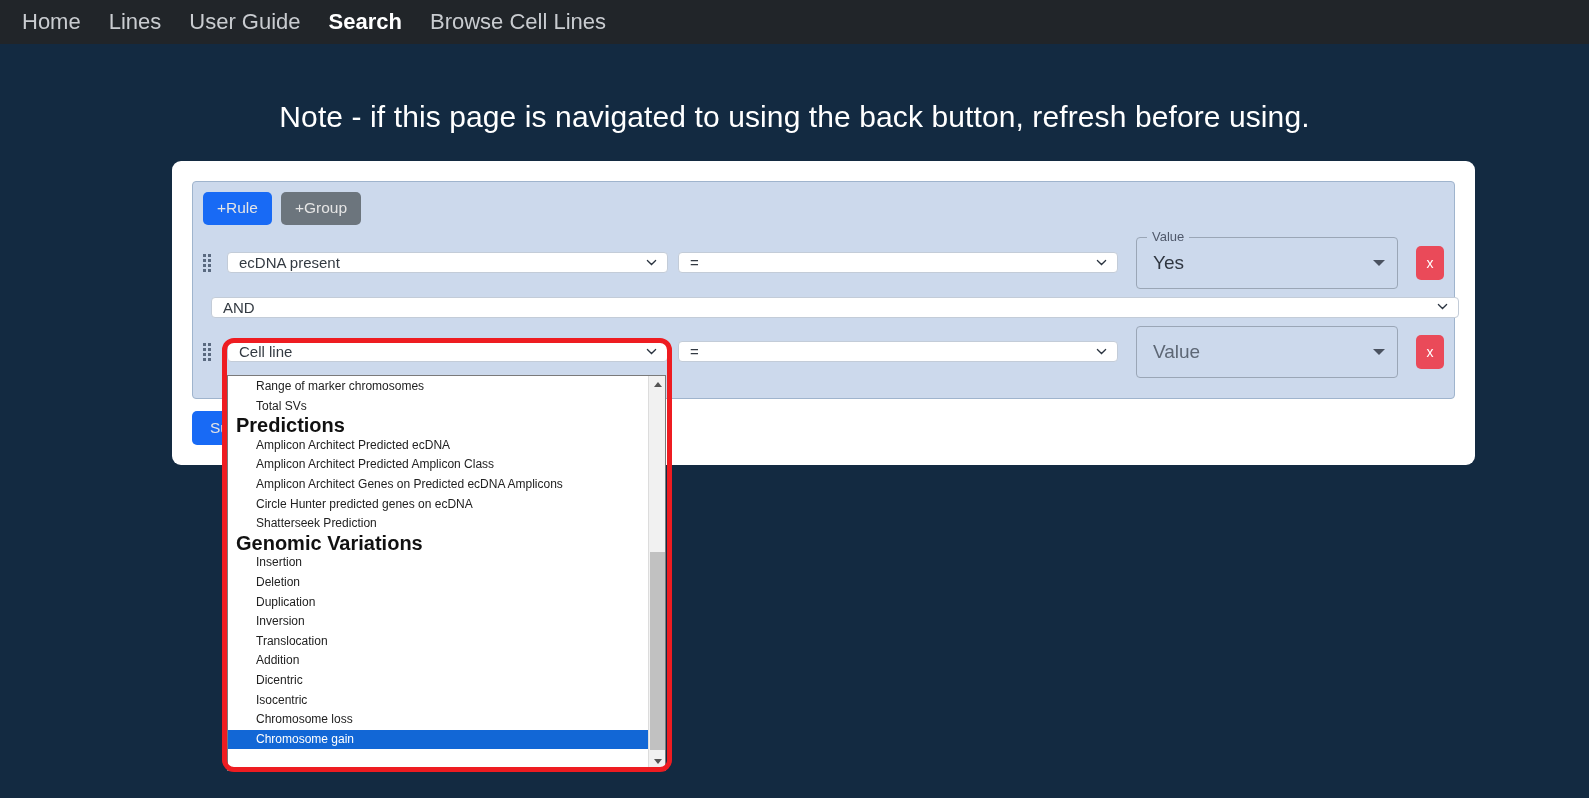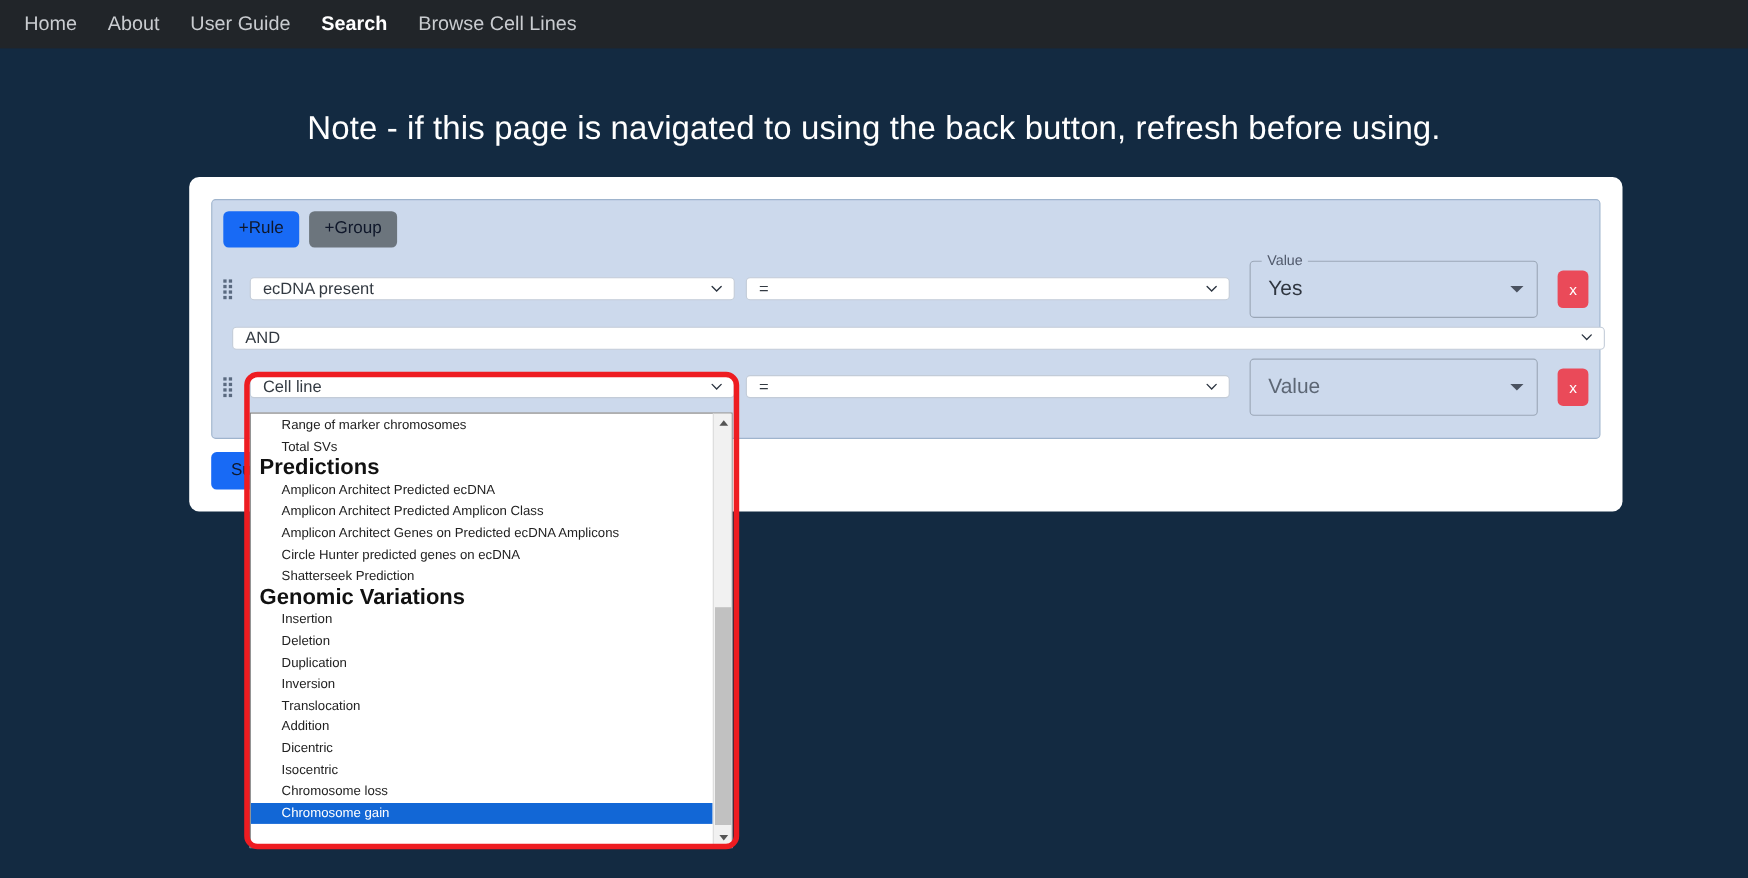--- a/index.html
+++ b/index.html
@@ -17,21 +17,21 @@
   .navbar {
     height: 44px;
     background: #212529;
     display: flex;
     align-items: center;
     padding-left: 8px;
     gap: 0px;
   }
   .nav-link {
     color: #c9ccd0;
-    font-size: 18px;
+    font-size: 22px;
     padding: 6px 14px;
     text-decoration: none;
     white-space: nowrap;
     line-height: 1.2;
   }
   .nav-link.active { color: #ffffff; font-weight: 700; }
 
   
   .note {
     color: #ffffff;
@@ -57,21 +57,21 @@
   .qb-panel {
     background: #ccd9ec;
     border: 1px solid #9fb4cd;
     border-radius: 4px;
     padding: 10px 10px 12px 10px;
   }
   .qb-toolbar { display: flex; gap: 9px; margin-bottom: 12px; }
   .btn {
     border: none;
     border-radius: 5px;
-    color: #0f172a;
+    color: #e5e5e5;
     font-size: 15.5px;
     font-family: "Liberation Sans", sans-serif;
     padding: 7px 14px;
     cursor: pointer;
     line-height: 1.2;
   }
   .btn-rule { background: #186af5; }
   .btn-group { background: #6c757d; }
   .btn-submit { background: #186af5; padding: 8px 18px; font-size: 15.5px; }
 
@@ -238,21 +238,21 @@
     border-radius: 12px;
     z-index: 60;
     pointer-events: none;
   }
 </style>
 </head>
 <body>
 
 <div class="navbar">
   <a class="nav-link" href="#">Home</a>
-  <a class="nav-link" href="#">About</a>
+  <a class="nav-link" href="#">Lines</a>
   <a class="nav-link" href="#">User Guide</a>
   <a class="nav-link active" href="#">Search</a>
   <a class="nav-link" href="#">Browse Cell Lines</a>
 </div>
 
 <div class="note">Note - if this page is navigated to using the back button, refresh before using.</div>
 
 <div class="card">
   <div class="qb-panel">
 

